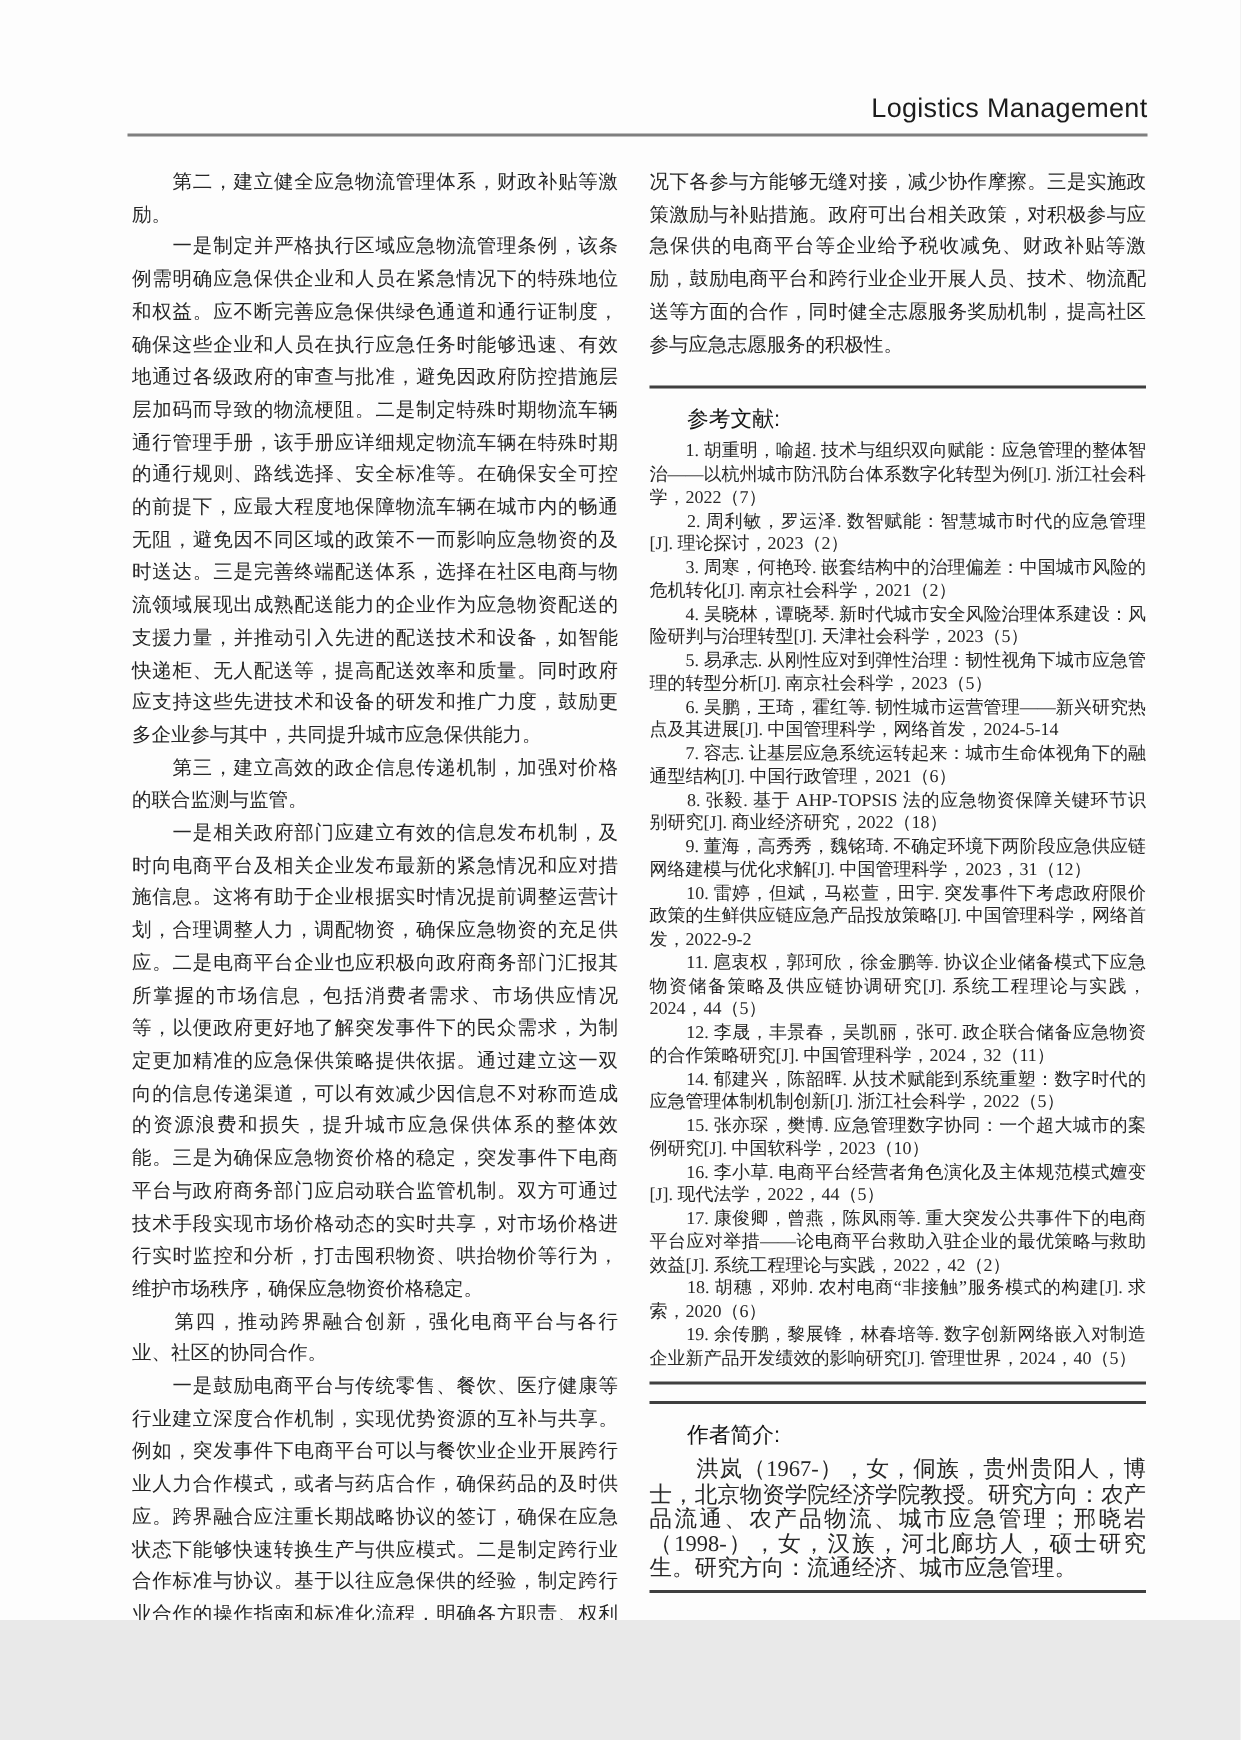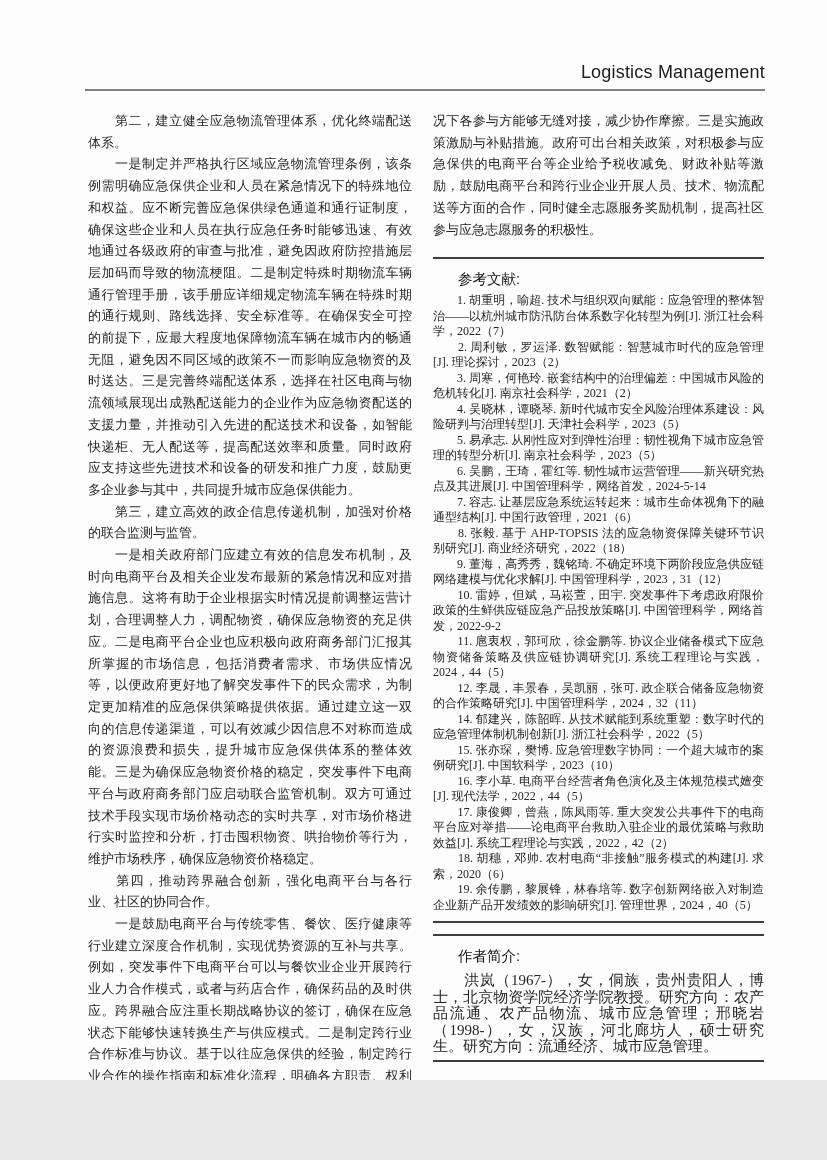--- a/index.html
+++ b/index.html
@@ -67,21 +67,21 @@
 </head>
 <body>
 
 <div class="page">
 
   <div class="header-title">Logistics Management</div>
   <div class="header-rule"></div>
 
   <div class="col col-left">
     <div>
-        <p class="para">　　第二，建立健全应急物流管理体系，优化终端配送体系。</p>
+        <p class="para">　　第二，建立健全应急物流管理体系，财政补贴等激励。</p>
         <p class="para">　　一是制定并严格执行区域应急物流管理条例，该条例需明确应急保供企业和人员在紧急情况下的特殊地位和权益。应不断完善应急保供绿色通道和通行证制度，确保这些企业和人员在执行应急任务时能够迅速、有效地通过各级政府的审查与批准，避免因政府防控措施层层加码而导致的物流梗阻。二是制定特殊时期物流车辆通行管理手册，该手册应详细规定物流车辆在特殊时期的通行规则、路线选择、安全标准等。在确保安全可控的前提下，应最大程度地保障物流车辆在城市内的畅通无阻，避免因不同区域的政策不一而影响应急物资的及时送达。三是完善终端配送体系，选择在社区电商与物流领域展现出成熟配送能力的企业作为应急物资配送的支援力量，并推动引入先进的配送技术和设备，如智能快递柜、无人配送等，提高配送效率和质量。同时政府应支持这些先进技术和设备的研发和推广力度，鼓励更多企业参与其中，共同提升城市应急保供能力。</p>
         <p class="para">　　第三，建立高效的政企信息传递机制，加强对价格的联合监测与监管。</p>
         <p class="para">　　一是相关政府部门应建立有效的信息发布机制，及时向电商平台及相关企业发布最新的紧急情况和应对措施信息。这将有助于企业根据实时情况提前调整运营计划，合理调整人力，调配物资，确保应急物资的充足供应。二是电商平台企业也应积极向政府商务部门汇报其所掌握的市场信息，包括消费者需求、市场供应情况等，以便政府更好地了解突发事件下的民众需求，为制定更加精准的应急保供策略提供依据。通过建立这一双向的信息传递渠道，可以有效减少因信息不对称而造成的资源浪费和损失，提升城市应急保供体系的整体效能。三是为确保应急物资价格的稳定，突发事件下电商平台与政府商务部门应启动联合监管机制。双方可通过技术手段实现市场价格动态的实时共享，对市场价格进行实时监控和分析，打击囤积物资、哄抬物价等行为，维护市场秩序，确保应急物资价格稳定。</p>
         <p class="para">　　第四，推动跨界融合创新，强化电商平台与各行业、社区的协同合作。</p>
         <p class="para">　　一是鼓励电商平台与传统零售、餐饮、医疗健康等行业建立深度合作机制，实现优势资源的互补与共享。例如，突发事件下电商平台可以与餐饮业企业开展跨行业人力合作模式，或者与药店合作，确保药品的及时供应。跨界融合应注重长期战略协议的签订，确保在应急状态下能够快速转换生产与供应模式。二是制定跨行业合作标准与协议。基于以往应急保供的经验，制定跨行业合作的操作指南和标准化流程，明确各方职责、权利与义务，确保在紧急情</p>
       </div>
   </div>
 
   <div class="col col-right">
     <div>

